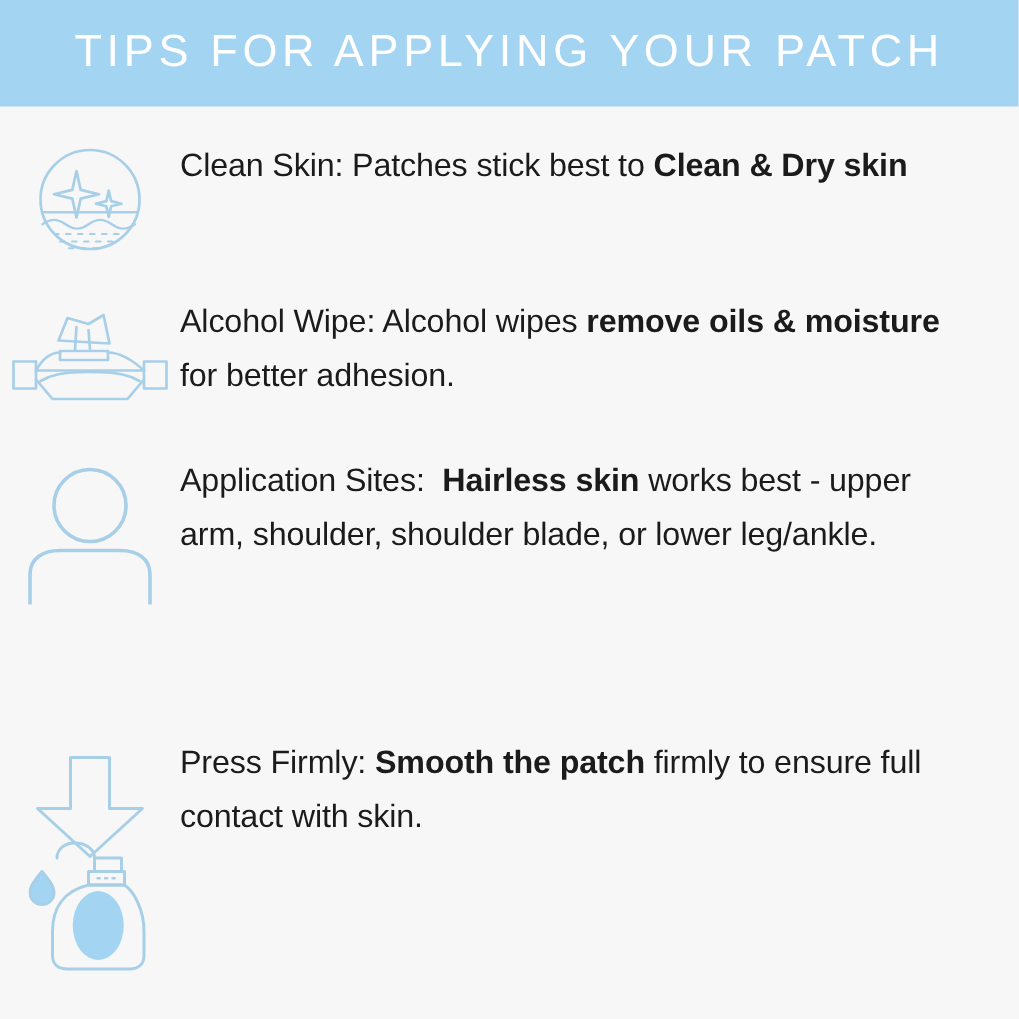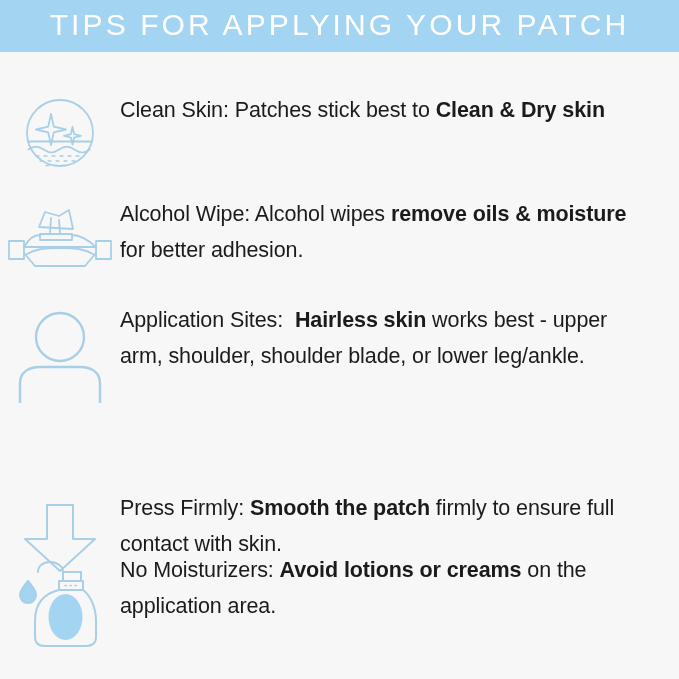--- a/index.html
+++ b/index.html
@@ -20,21 +20,21 @@
     height: 679px;
     background: #f7f7f7;
     box-sizing: border-box;
   }
   
   .header-band {
     position: absolute;
     left: 0;
     top: 0;
     width: 679px;
-    height: 52px;
+    height: 71px;
     background: #a3d4f2;
     display: flex;
     align-items: center;
     justify-content: center;
   }
   .header-title {
     color: #ffffff;
     font-family: "Liberation Sans", sans-serif;
     font-size: 30px;
     font-weight: 400;
@@ -184,17 +184,16 @@
         <svg width="82" height="90" viewBox="0 0 82 90" fill="none" stroke="#a8cfe8" stroke-width="2" stroke-linecap="round" stroke-linejoin="round">
           <path d="M44 22 V13 C44 7 38 3 31 3 C24 3 19 7 19 13"></path>
           <path d="M44 13 H62 V22 H44"></path>
           <path d="M40 22 h24 v9 h-24 z"></path>
           <path d="M46 26.5 h1.5 M51 26.5 h1.5 M56 26.5 h1.5" stroke-width="1.6"></path>
           <path d="M40 31 C23 35 16 47 16 62 V78 C16 84 20 87 26 87 H67 C73 87 77 84 77 78 V62 C77 47 70 35 64 31 Z"></path>
           <ellipse cx="46.5" cy="58" rx="17" ry="23" fill="#a3d4f2" stroke="none"></ellipse>
           <path d="M9 22 C4 28 1 32 1 36 C1 40.5 4.5 44 9 44 C13.5 44 17 40.5 17 36 C17 32 14 28 9 22 Z" fill="#a3d4f2" stroke="#a8cfe8"></path>
         </svg>
       </div>
-      <div class="tip-text"><span>No Moisturizers:</span><span> </span><b>Avoid lotions or creams</b><span> on the application area.</span></div>
     </li>
 
   </ul>
 </div>
 
 </body></html>

